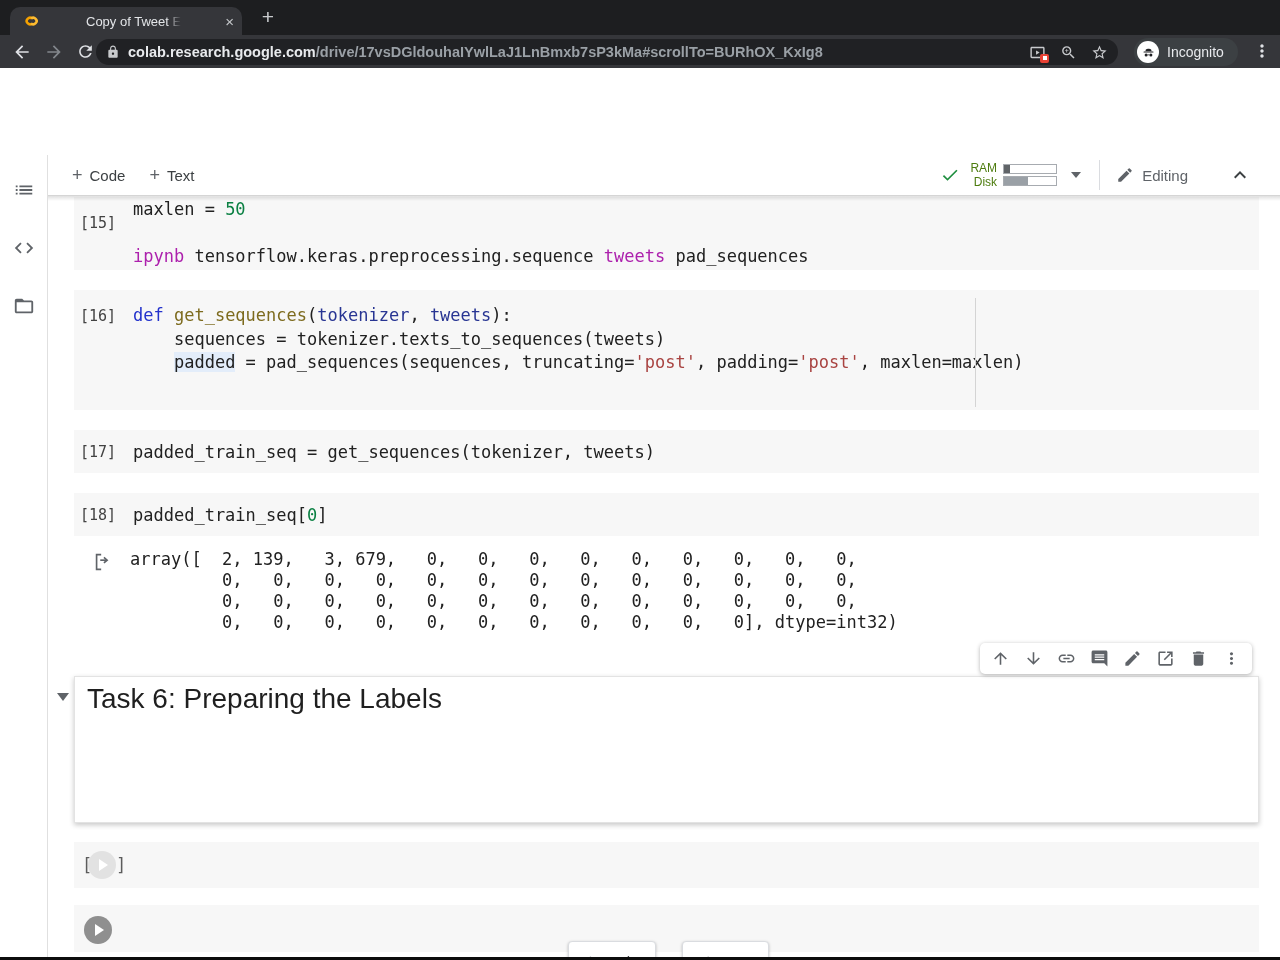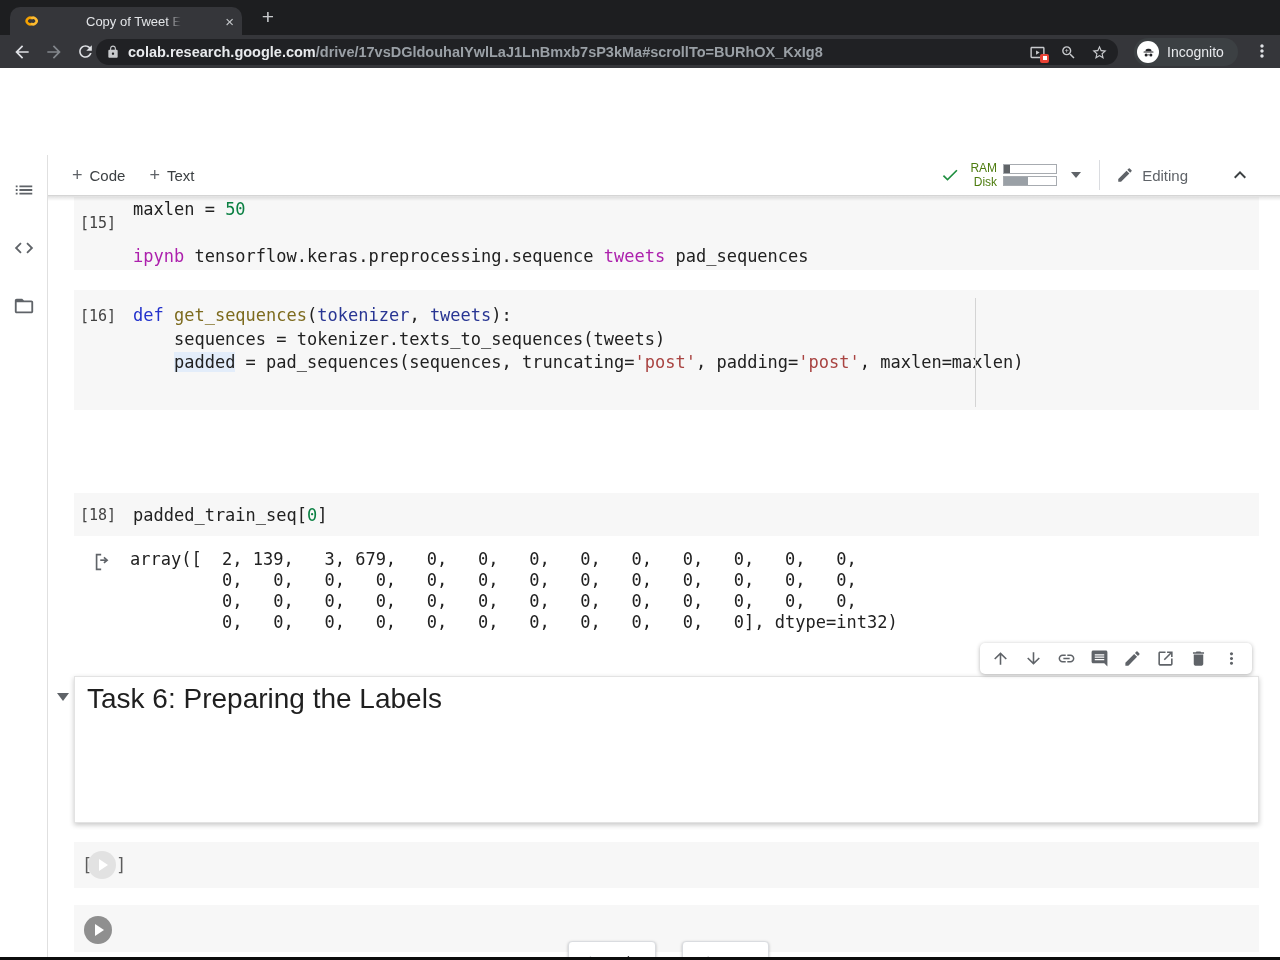--- a/index.html
+++ b/index.html
@@ -340,20 +340,26 @@
     <div class="cell" style="top:94px;height:120px">
       <span class="exec-label" style="top:17px">[16]</span>
       <div class="code-area" style="top:14px">
           <div class="code-line"><span class="tk-d">def </span><span class="tk-f">get_sequences</span><span class="tk-p">(</span><span class="tk-v">tokenizer</span><span class="tk-p">, </span><span class="tk-v">tweets</span><span class="tk-p">):</span></div>
           <div class="code-line"><span class="tk-p">    sequences = tokenizer.texts_to_sequences(tweets)</span></div>
           <div class="code-line"><span class="tk-p">    </span><span class="tk-hl">padded</span><span class="tk-p"> = pad_sequences(sequences, truncating=</span><span class="tk-s">'post'</span><span class="tk-p">, padding=</span><span class="tk-s">'post'</span><span class="tk-p">, maxlen=maxlen)</span></div>
         </div>
       <span class="ruler"></span>
     </div>
 
+    <div class="cell" style="top:234px;height:43px">
+      <span class="exec-label" style="top:13px">[17]</span>
+      <div class="code-area" style="top:11px">
+          <div class="code-line"><span class="tk-p">padded_train_seq = get_sequences(tokenizer, tweets)</span></div>
+        </div>
+    </div>
 
     <div class="cell" style="top:297px;height:43px">
       <span class="exec-label" style="top:13px">[18]</span>
       <div class="code-area" style="top:11px">
           <div class="code-line"><span class="tk-p">padded_train_seq[</span><span class="tk-n">0</span><span class="tk-p">]</span></div>
         </div>
     </div>
 
     <div class="output-block">
       <span class="out-ic">

